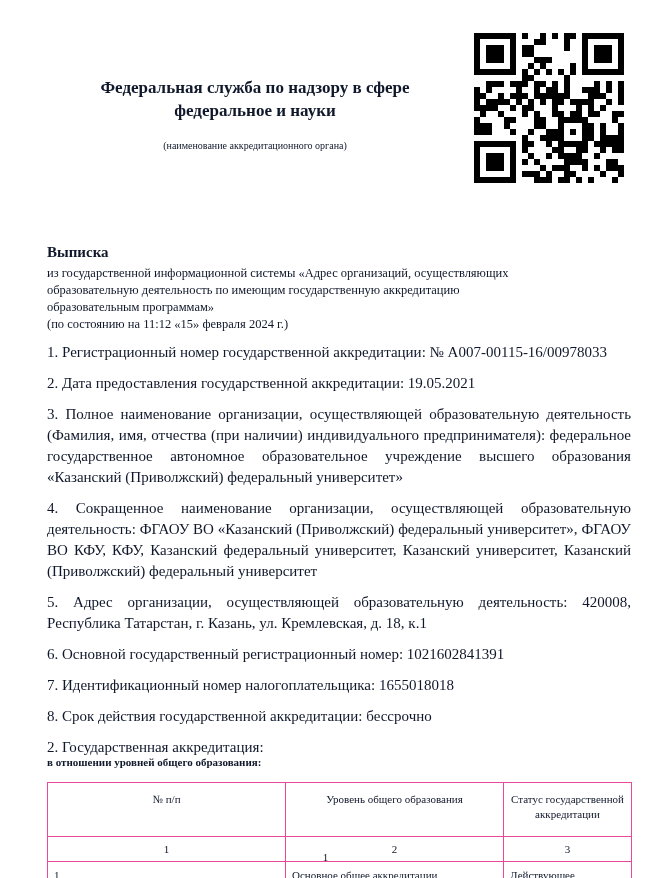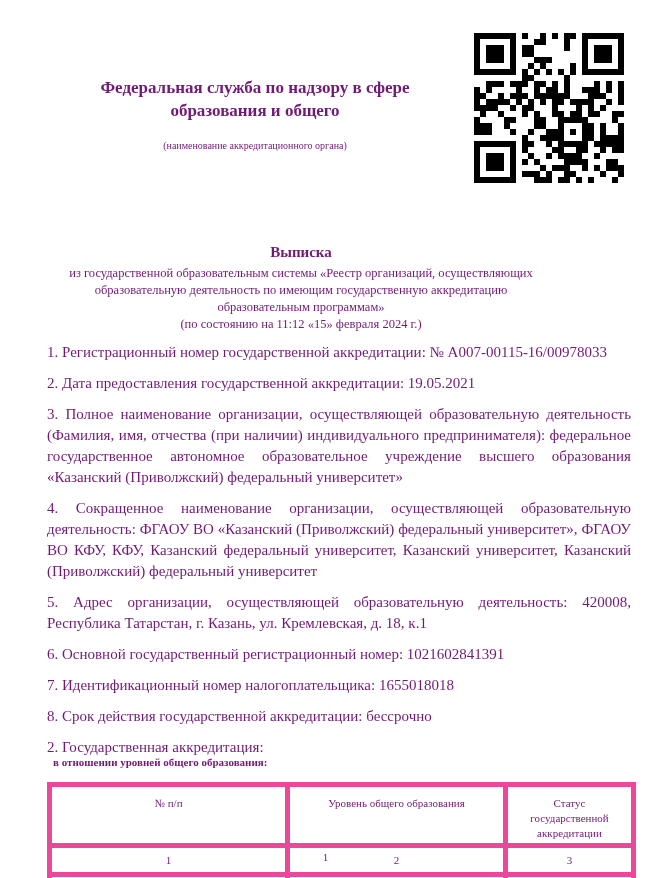--- a/index.html
+++ b/index.html
@@ -1,55 +1,55 @@
 <!DOCTYPE html>
 <html lang="ru"><head>
 <meta charset="utf-8">
 <style>
   html,body{margin:0;padding:0;background:#ffffff;}
   .page{
     position:relative;
     width:651px;height:878px;
-    background:#ffffff;color:#701a75;
+    background:#ffffff;color:#0f172a;
     font-family:"Liberation Serif","DejaVu Serif",serif;
     overflow:hidden;
   }
   
   .org-header{position:absolute;left:45px;top:76px;width:420px;text-align:center;}
   .org-name{font-weight:bold;font-size:17px;line-height:23px;}
   .org-caption{font-size:10px;line-height:12px;margin-top:18px;}
   
   .qr{position:absolute;left:474px;top:33px;width:150px;height:150px;display:block;}
   
-  .title-block{position:absolute;left:47px;top:243px;width:508px;text-align:center;}
+  .title-block{position:absolute;left:47px;top:243px;width:508px;text-align:left;}
   .doc-title{font-weight:bold;font-size:15px;line-height:19px;margin-bottom:3px;}
   .doc-subtitle,.doc-asof{font-size:12.5px;line-height:17px;}
   
   .items{position:absolute;left:47px;top:342px;width:584px;}
   .item{font-size:15px;line-height:21px;text-align:justify;margin:0 0 10px 0;}
   .item.no-gap{margin-bottom:0;}
-  .item-sub{font-size:11px;line-height:15px;font-weight:bold;margin:-3px 0 12px 6px;}
+  .item-sub{font-size:11px;line-height:15px;font-weight:bold;margin:-3px 0 12px 0;}
   
   .acc-table{border-collapse:collapse;width:584px;table-layout:fixed;}
-  .acc-table td{border:5px solid #ec4899;font-size:11px;line-height:15px;padding:2px 6px;}
+  .acc-table td{border:1px solid #ec4899;font-size:11px;line-height:15px;padding:2px 6px;}
   .acc-table tr.thead-row td{height:42px;text-align:center;vertical-align:top;padding-top:9px;}
   .acc-table tr.num-row td{height:20px;text-align:center;vertical-align:middle;}
   .acc-table tr.data-row td{height:22px;text-align:left;vertical-align:middle;}
   
   .page-footer{position:absolute;left:0;top:851px;width:100%;text-align:center;font-size:11px;}
 </style>
 </head>
 <body>
 
 <div class="page">
 
   <div class="org-header">
     <div class="org-name">
       <div>Федеральная служба по надзору в сфере</div>
-      <div>образования и общего</div>
+      <div>федеральное и науки</div>
     </div>
     <div class="org-caption">(наименование аккредитационного органа)</div>
   </div>
 
   <svg class="qr" id="qr-svg" viewBox="0 0 150 150" xmlns="http://www.w3.org/2000/svg">
       <g fill="#000000" shape-rendering="crispEdges">
         <rect x="0" y="0" width="6" height="6"></rect>
         <rect x="6" y="0" width="6" height="6"></rect>
         <rect x="12" y="0" width="6" height="6"></rect>
         <rect x="18" y="0" width="6" height="6"></rect>
@@ -360,21 +360,21 @@
         <rect x="84" y="144" width="6" height="6"></rect>
         <rect x="90" y="144" width="6" height="6"></rect>
         <rect x="102" y="144" width="6" height="6"></rect>
         <rect x="114" y="144" width="6" height="6"></rect>
         <rect x="138" y="144" width="6" height="6"></rect>
       </g>
     </svg>
 
   <div class="title-block">
     <div class="doc-title">Выписка</div>
-    <div class="doc-subtitle">из государственной образовательным системы «Реестр организаций, осуществляющих образовательную деятельность по имеющим государственную аккредитацию образовательным программам»</div>
+    <div class="doc-subtitle">из государственной информационной системы «Адрес организаций, осуществляющих образовательную деятельность по имеющим государственную аккредитацию образовательным программам»</div>
     <div class="doc-asof">(по состоянию на 11:12 «15» февраля 2024 г.)</div>
   </div>
 
   <div class="items">
     <p class="item">1. Регистрационный номер государственной аккредитации: № А007-00115-16/00978033</p>
     <p class="item">2. Дата предоставления государственной аккредитации: 19.05.2021</p>
     <p class="item">3. Полное наименование организации, осуществляющей образовательную деятельность (Фамилия, имя, отчества (при наличии) индивидуального предпринимателя): федеральное государственное автономное образовательное учреждение высшего образования «Казанский (Приволжский) федеральный университет»</p>
     <p class="item">4. Сокращенное наименование организации, осуществляющей образовательную деятельность: ФГАОУ ВО «Казанский (Приволжский) федеральный университет», ФГАОУ ВО КФУ, КФУ, Казанский федеральный университет, Казанский университет, Казанский (Приволжский) федеральный университет</p>
     <p class="item">5. Адрес организации, осуществляющей образовательную деятельность: 420008, Республика Татарстан, г. Казань, ул. Кремлевская, д. 18, к.1</p>
     <p class="item">6. Основной государственный регистрационный номер: 1021602841391</p>

